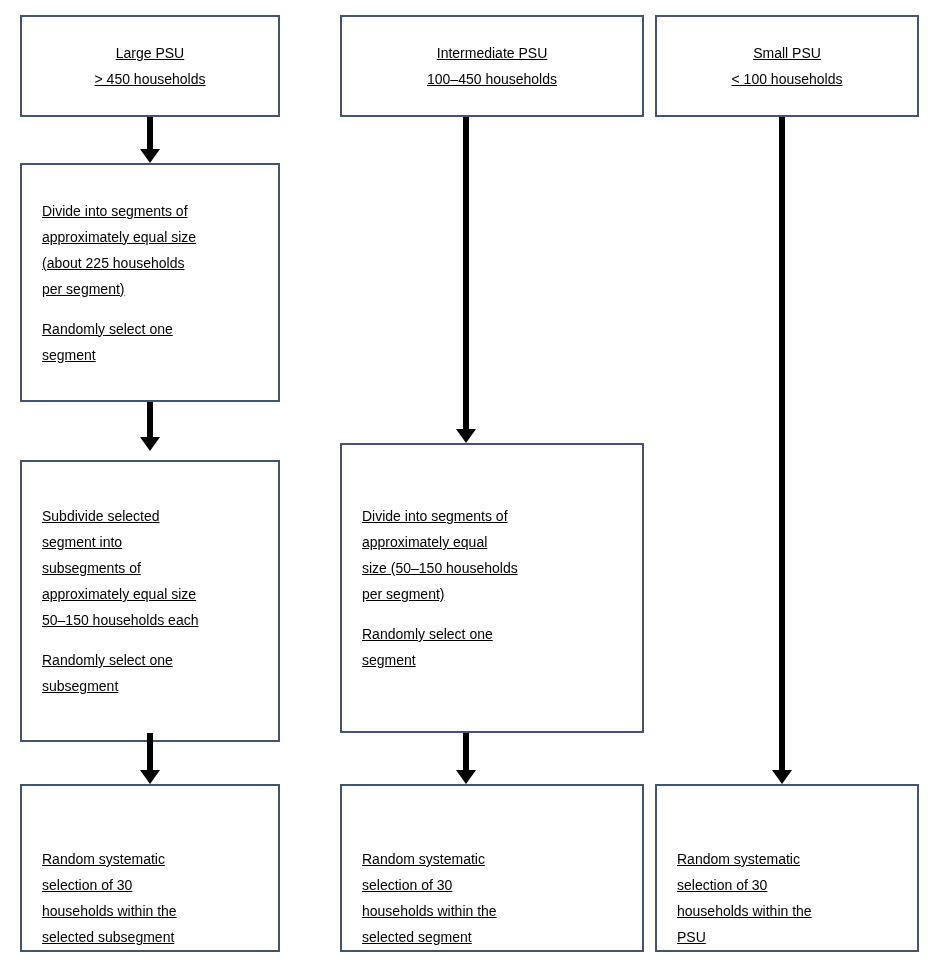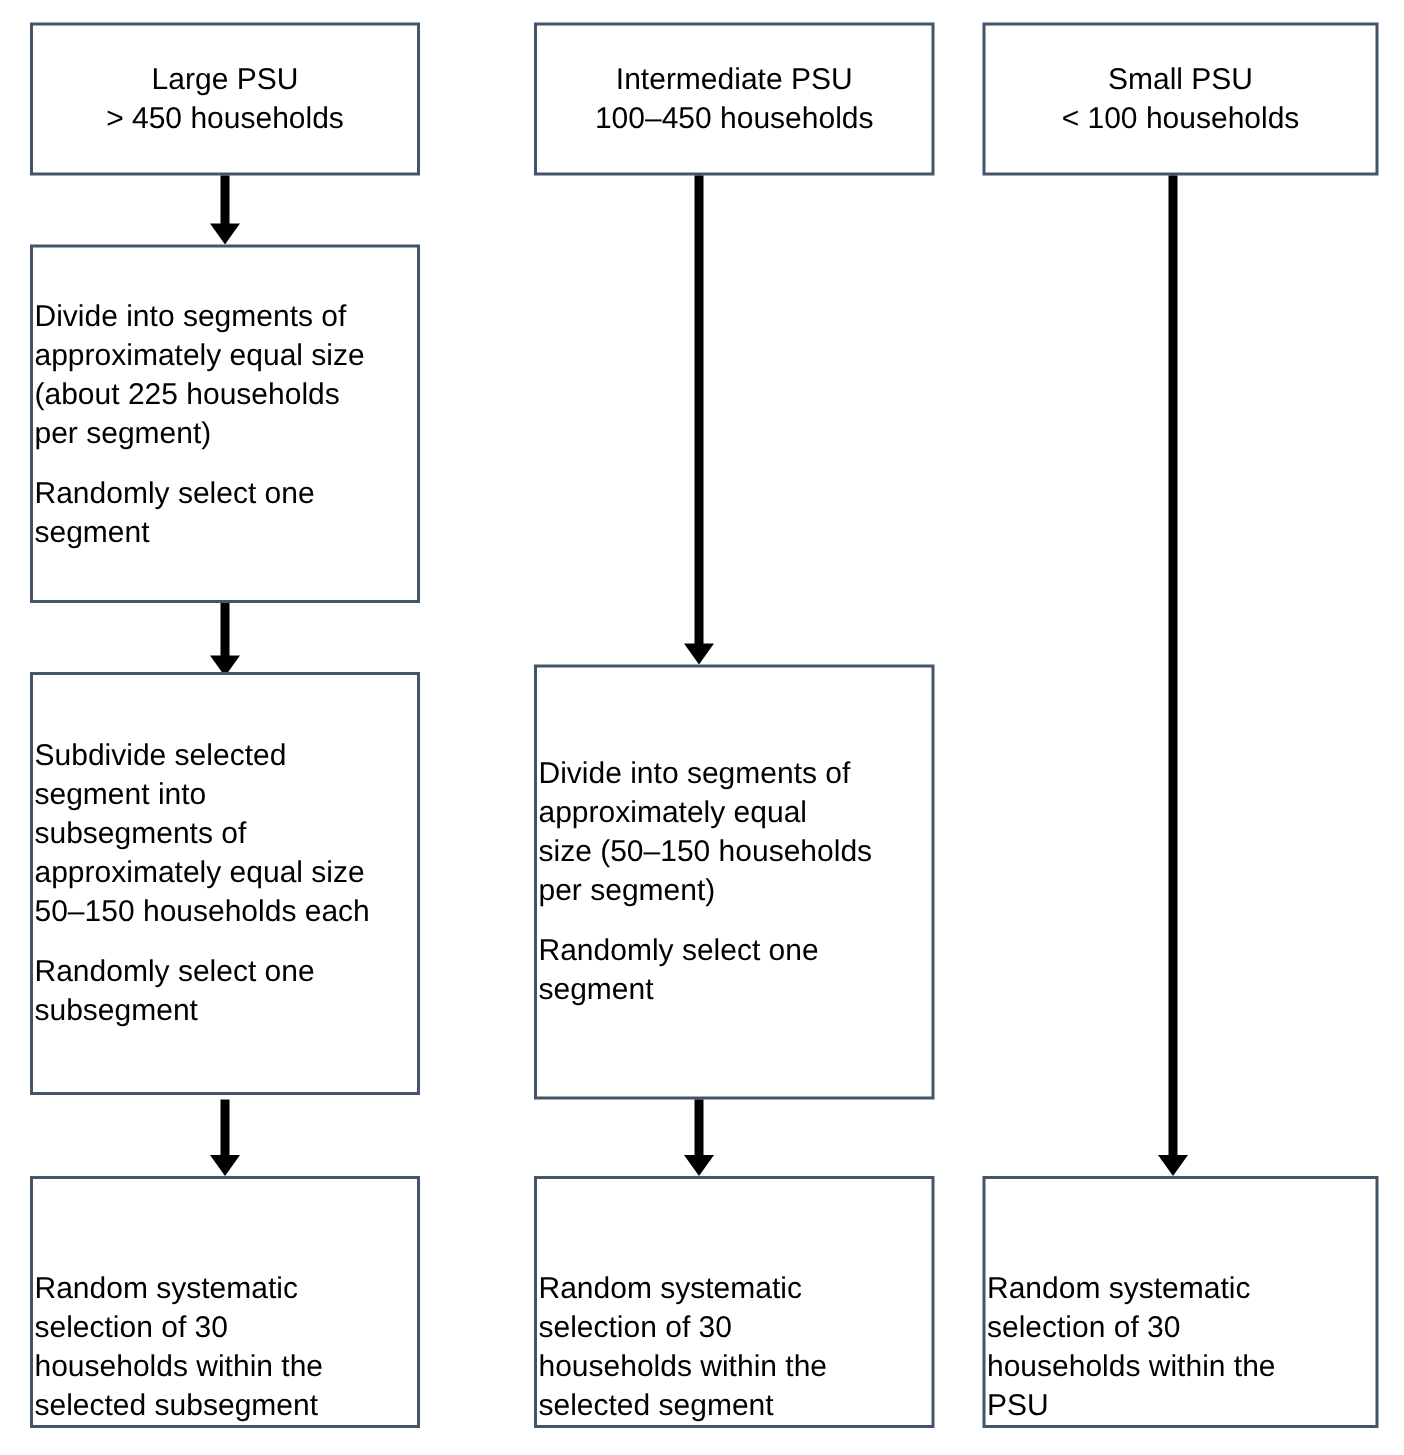--- a/index.html
+++ b/index.html
@@ -25,36 +25,37 @@
     position: absolute;
     box-sizing: border-box;
     border: 2px solid var(--border-color);
     background: var(--bg-color);
     display: flex;
     flex-direction: column;
     justify-content: center;
   }
   .box p {
     margin: 0;
-    font-size: 20px;
+    font-size: 14px;
     line-height: 26px;
     white-space: pre-line;
+    text-decoration: underline;
   }
   .box p + p { margin-top: 14px; }
   .box.header { text-align: center; }
-  .box.step { padding: 0 1px; text-align: left; }
+  .box.step { padding: 0 20px; text-align: left; }
 
   
   .col1 { left: 20px;  width: 260px; }
-  .col2 { left: 356px; width: 267px; }
+  .col2 { left: 340px; width: 304px; }
   .col3 { left: 655px; width: 264px; }
 
   .row-header { top: 15px;  height: 102px; }
   .b-l2       { top: 163px; height: 239px; }
-  .b-l3       { top: 448px; height: 282px; }
+  .b-l3       { top: 460px; height: 282px; }
   .b-m2       { top: 443px; height: 290px; }
   .row-final  { top: 784px; height: 168px; justify-content: flex-end; }
 
   
   .arrow {
     position: absolute;
     width: 20px;
   }
   .arrow::before {
     content: "";

